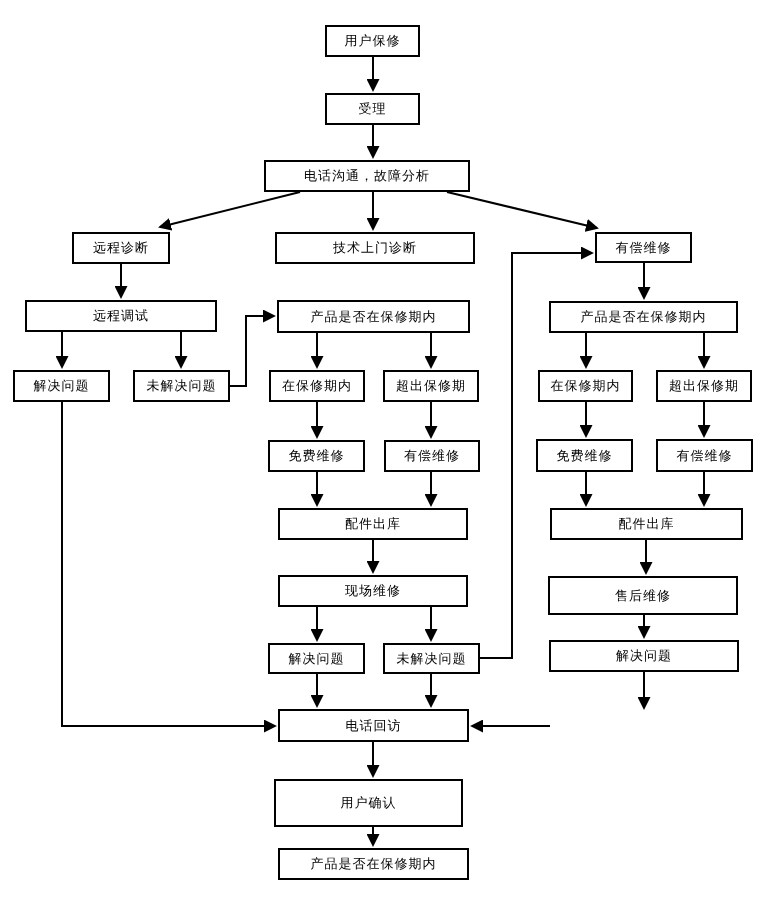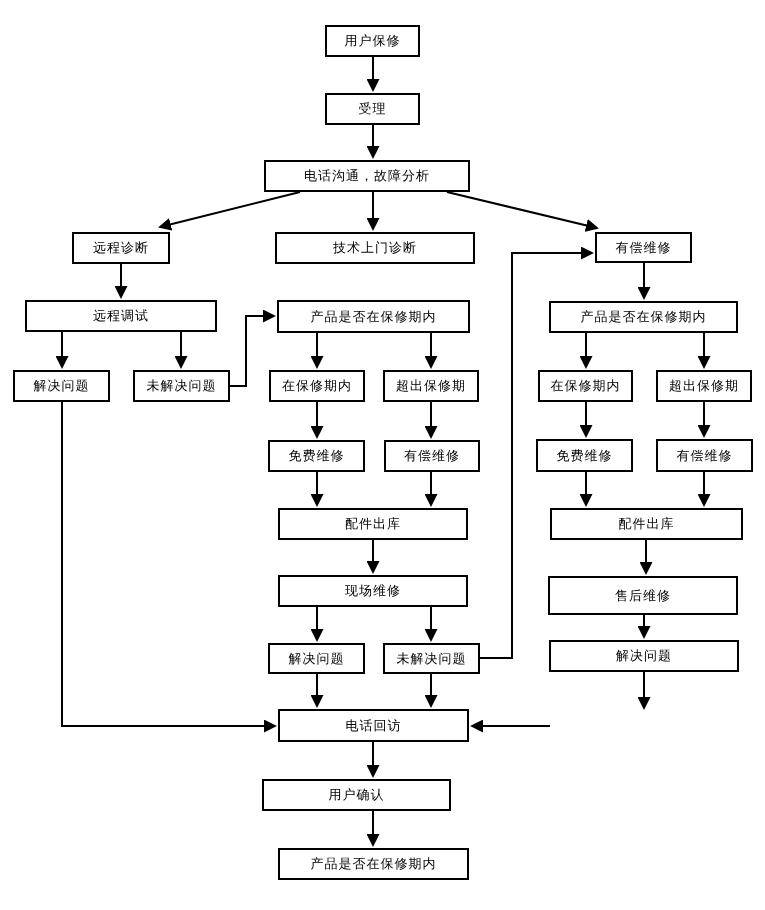--- a/index.html
+++ b/index.html
@@ -98,21 +98,21 @@
   <div class="node" style="left:277px;top:300px;width:193px;height:33px">产品是否在保修期内</div>
   <div class="node" style="left:269px;top:370px;width:96px;height:32px">在保修期内</div>
   <div class="node" style="left:383px;top:370px;width:96px;height:32px">超出保修期</div>
   <div class="node" style="left:268px;top:440px;width:97px;height:32px">免费维修</div>
   <div class="node" style="left:384px;top:440px;width:96px;height:32px">有偿维修</div>
   <div class="node" style="left:278px;top:508px;width:190px;height:32px">配件出库</div>
   <div class="node" style="left:278px;top:575px;width:190px;height:32px">现场维修</div>
   <div class="node" style="left:268px;top:643px;width:97px;height:31px">解决问题</div>
   <div class="node" style="left:383px;top:643px;width:97px;height:31px">未解决问题</div>
   <div class="node" style="left:278px;top:709px;width:191px;height:33px">电话回访</div>
-  <div class="node" style="left:262px;top:779px;width:189px;height:32px">用户确认</div>
+  <div class="node" style="left:274px;top:779px;width:189px;height:48px">用户确认</div>
   <div class="node" style="left:278px;top:848px;width:191px;height:32px">产品是否在保修期内</div>
 
   <div class="node" style="left:595px;top:232px;width:97px;height:31px">有偿维修</div>
   <div class="node" style="left:549px;top:301px;width:189px;height:32px">产品是否在保修期内</div>
   <div class="node" style="left:538px;top:370px;width:95px;height:32px">在保修期内</div>
   <div class="node" style="left:656px;top:370px;width:96px;height:32px">超出保修期</div>
   <div class="node" style="left:536px;top:439px;width:97px;height:33px">免费维修</div>
   <div class="node" style="left:656px;top:439px;width:97px;height:33px">有偿维修</div>
   <div class="node" style="left:550px;top:508px;width:193px;height:32px">配件出库</div>
   <div class="node" style="left:548px;top:576px;width:190px;height:39px">售后维修</div>

